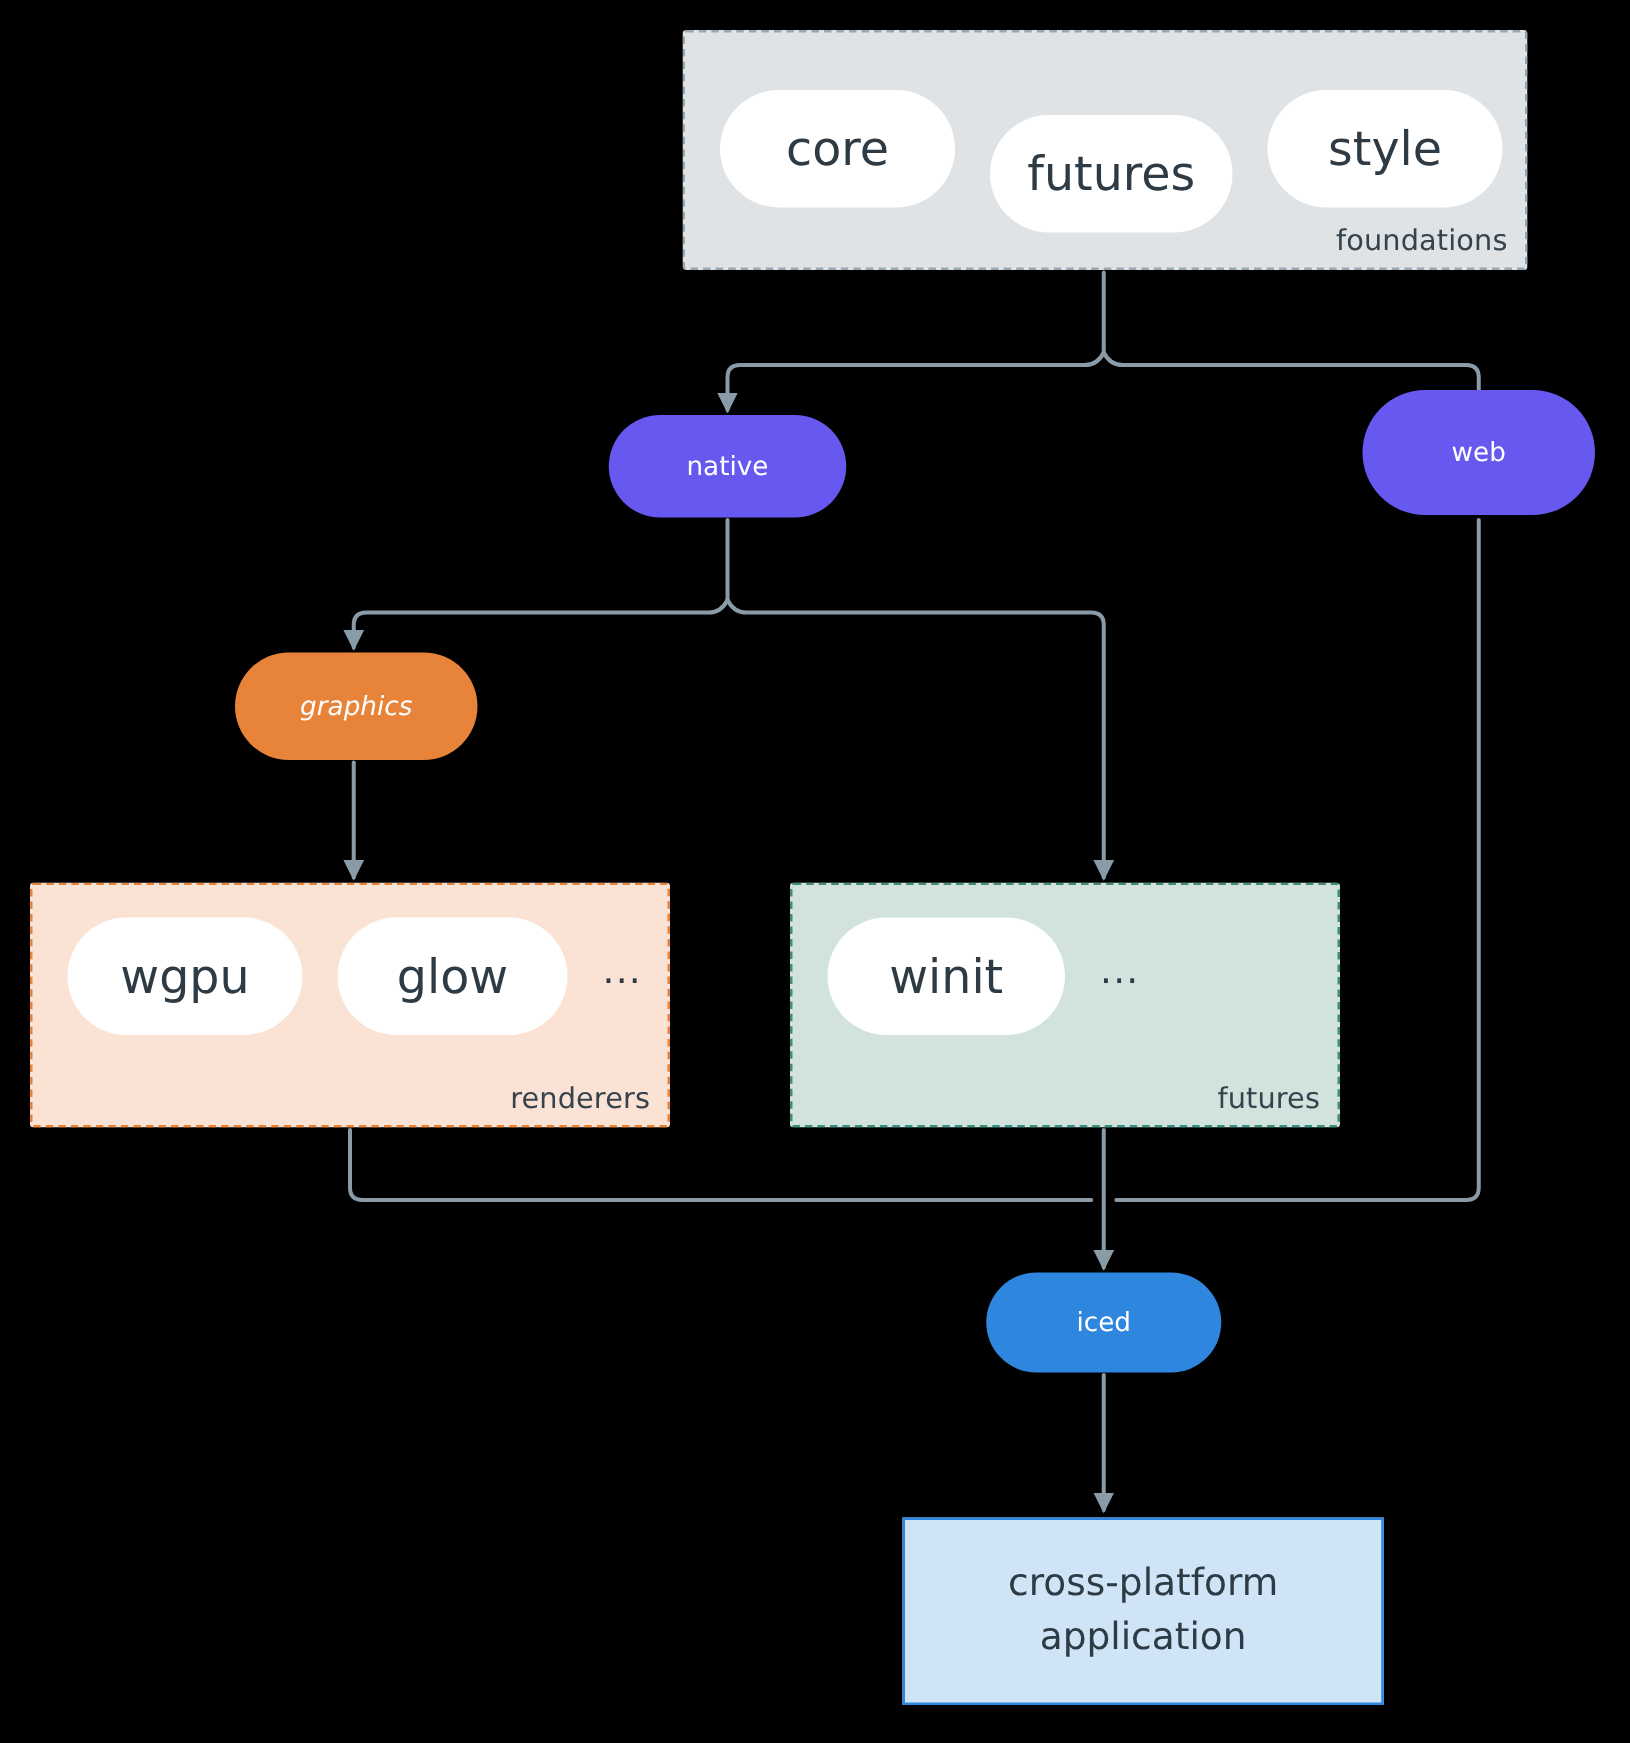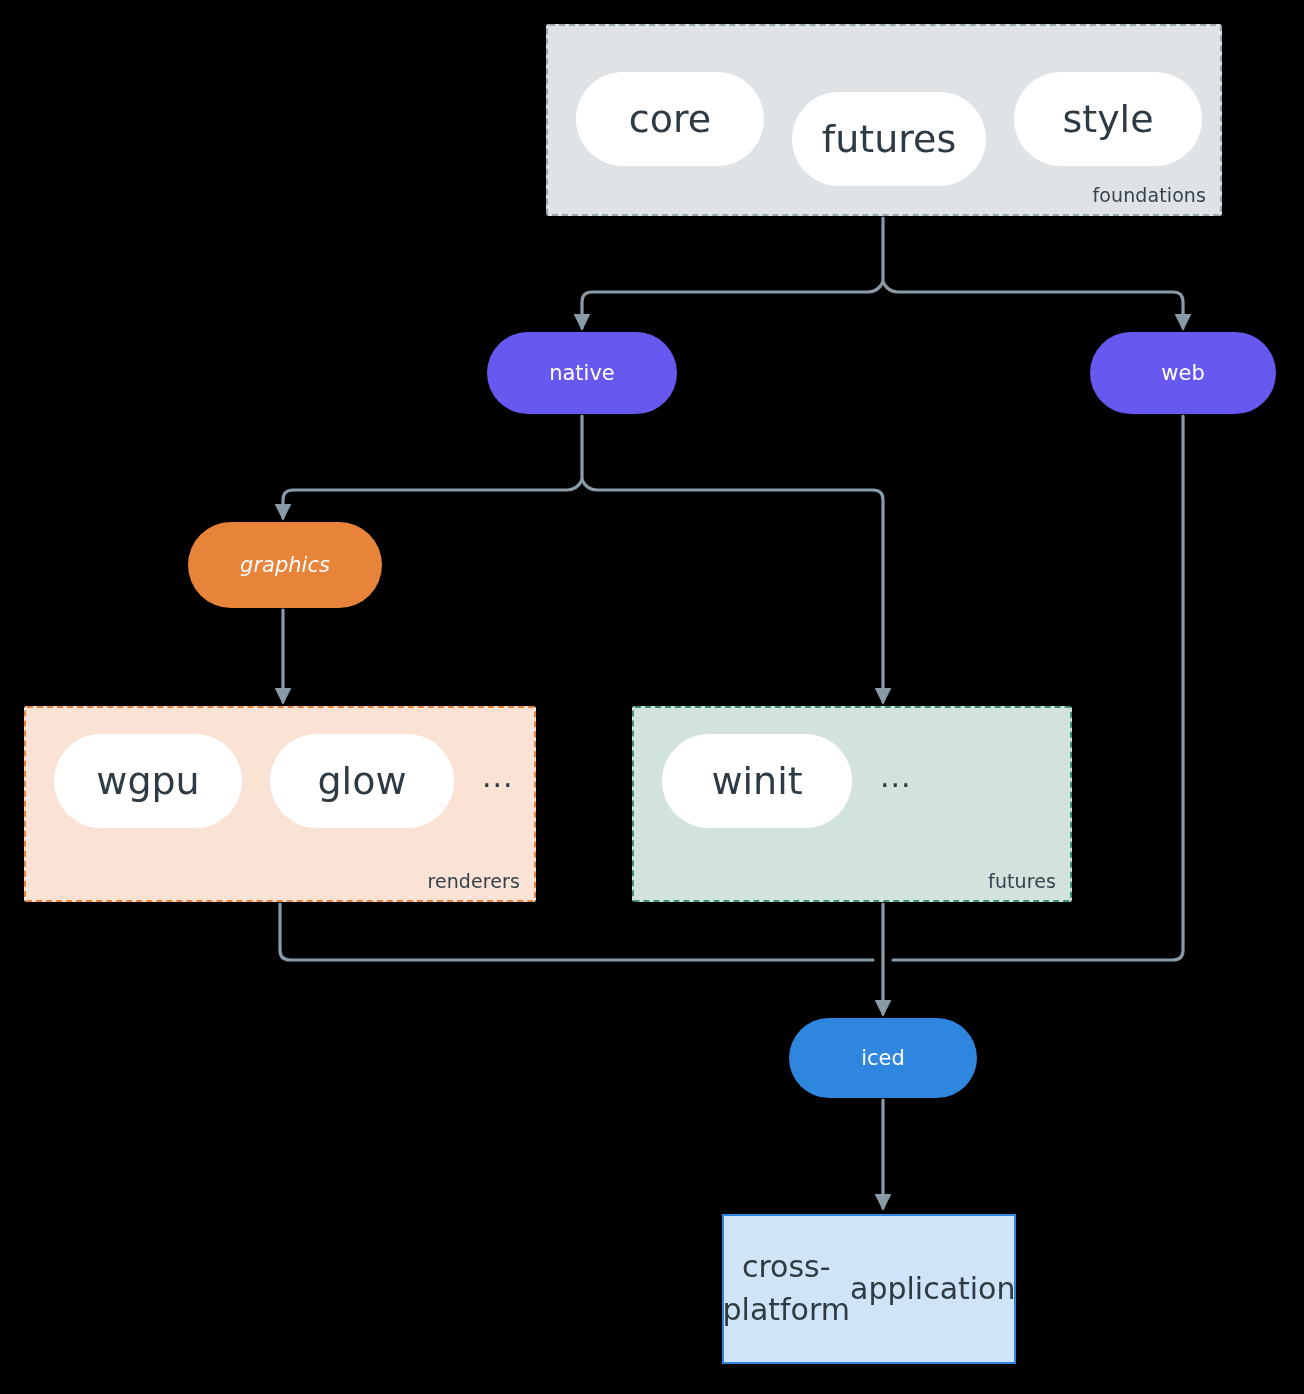--- a/index.html
+++ b/index.html
@@ -45,21 +45,21 @@
   .group-shells {
     left: 632px;  top: 706px;
     width: 440px; height: 196px;
     background: #D2E3DE;
     border: 2px dashed #3E8E7E;
   }
   .group-label {
     position: absolute;
     right: 14px;
     bottom: 8px;
-    font-size: 19px;
+    font-size: 23px;
     color: #36424C;
     letter-spacing: 0.1px;
     white-space: nowrap;
   }
   .chips {
     position: absolute;
     left: 28px;
     top: 26px;
     display: flex;
     align-items: center;
@@ -103,46 +103,46 @@
     color: #FFFFFF;
     font-size: 21px;
     white-space: nowrap;
   }
   .pill-native {
     left: 487px; top: 332px;
     width: 190px; height: 82px;
     background: #6758F0;
   }
   .pill-web {
-    left: 1090px; top: 332px;
-    width: 186px; height: 82px;
+    left: 1090px; top: 312px;
+    width: 186px; height: 100px;
     background: #6758F0;
   }
   .pill-graphics {
     left: 188px; top: 522px;
     width: 194px; height: 86px;
     background: #E8833A;
     font-style: italic;
   }
   .pill-iced {
     left: 789px; top: 1018px;
     width: 188px; height: 80px;
     background: #2E86DE;
   }
 
   
   .box-app {
     position: absolute;
     left: 722px; top: 1214px;
-    width: 294px; height: 150px;
+    width: 385px; height: 150px;
     box-sizing: border-box;
     background: #CFE4F7;
     border: 2px solid #2E86DE;
     display: flex;
-    flex-direction: row;
+    flex-direction: column;
     align-items: center;
     justify-content: center;
     color: #2E3B44;
     font-size: 30px;
     line-height: 1.42;
     text-align: center;
   }
 </style>
 </head>
 <body>

